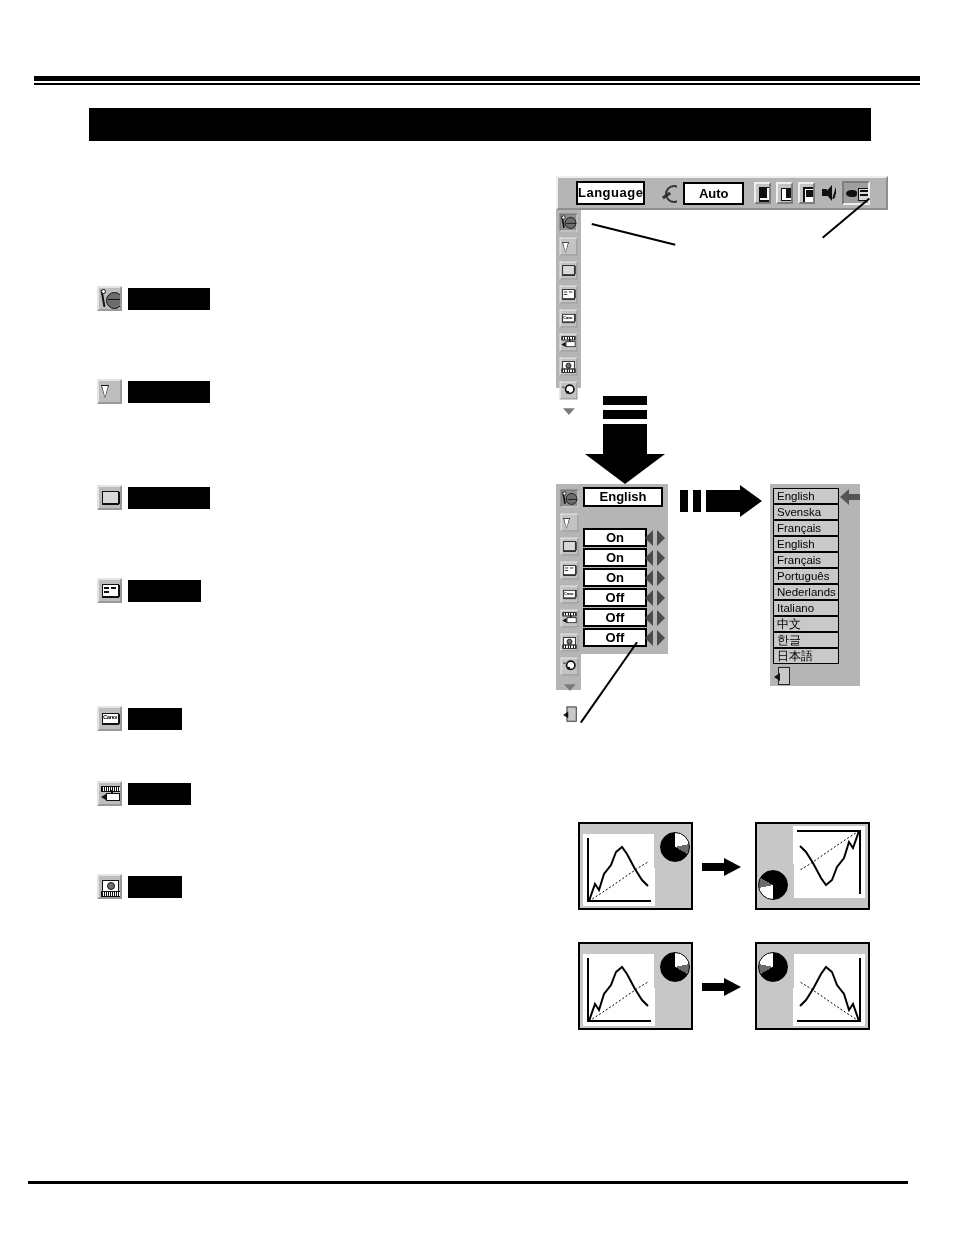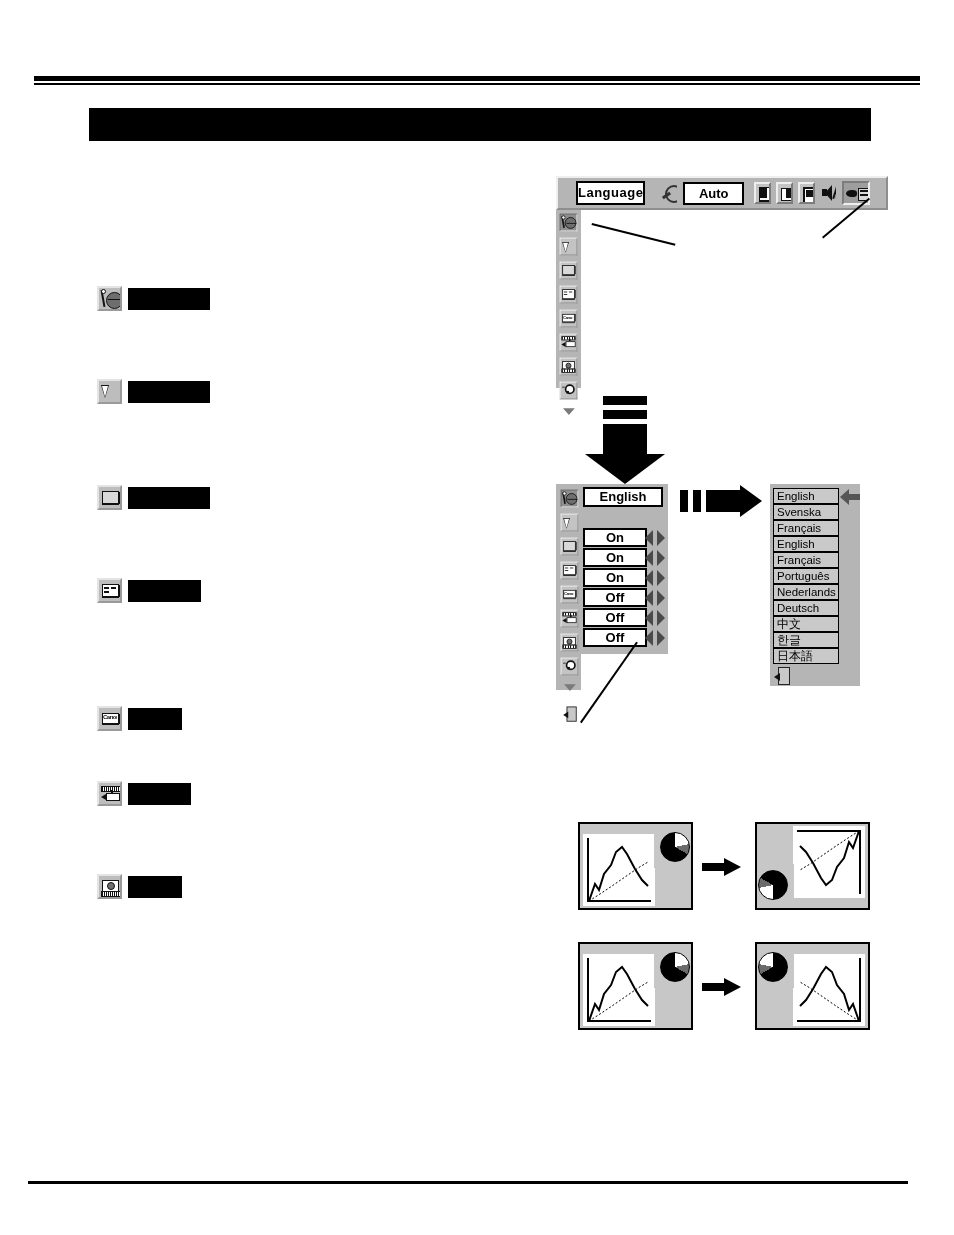--- a/index.html
+++ b/index.html
@@ -679,21 +679,21 @@
   <div id="lang-panel" style="left:770px; top:484px; width:90px; height:202px;">
 
     <div style="position:absolute;left:3px;top:4px;width:66px;">
       <div class="lang-item">English</div>
       <div class="lang-item">Svenska</div>
       <div class="lang-item">Français</div>
       <div class="lang-item">English</div>
       <div class="lang-item">Français</div>
       <div class="lang-item">Português</div>
       <div class="lang-item">Nederlands</div>
-      <div class="lang-item">Deutsch</div>
+      <div class="lang-item">Italiano</div>
       <div class="lang-item cjk">中文</div>
       <div class="lang-item cjk">한글</div>
       <div class="lang-item cjk">日本語</div>
     </div>
 
     <div class="back-arrow" style="left:70px;top:5px;">
       <span class="st"></span>
         <span class="hd"></span>
     </div>
 

